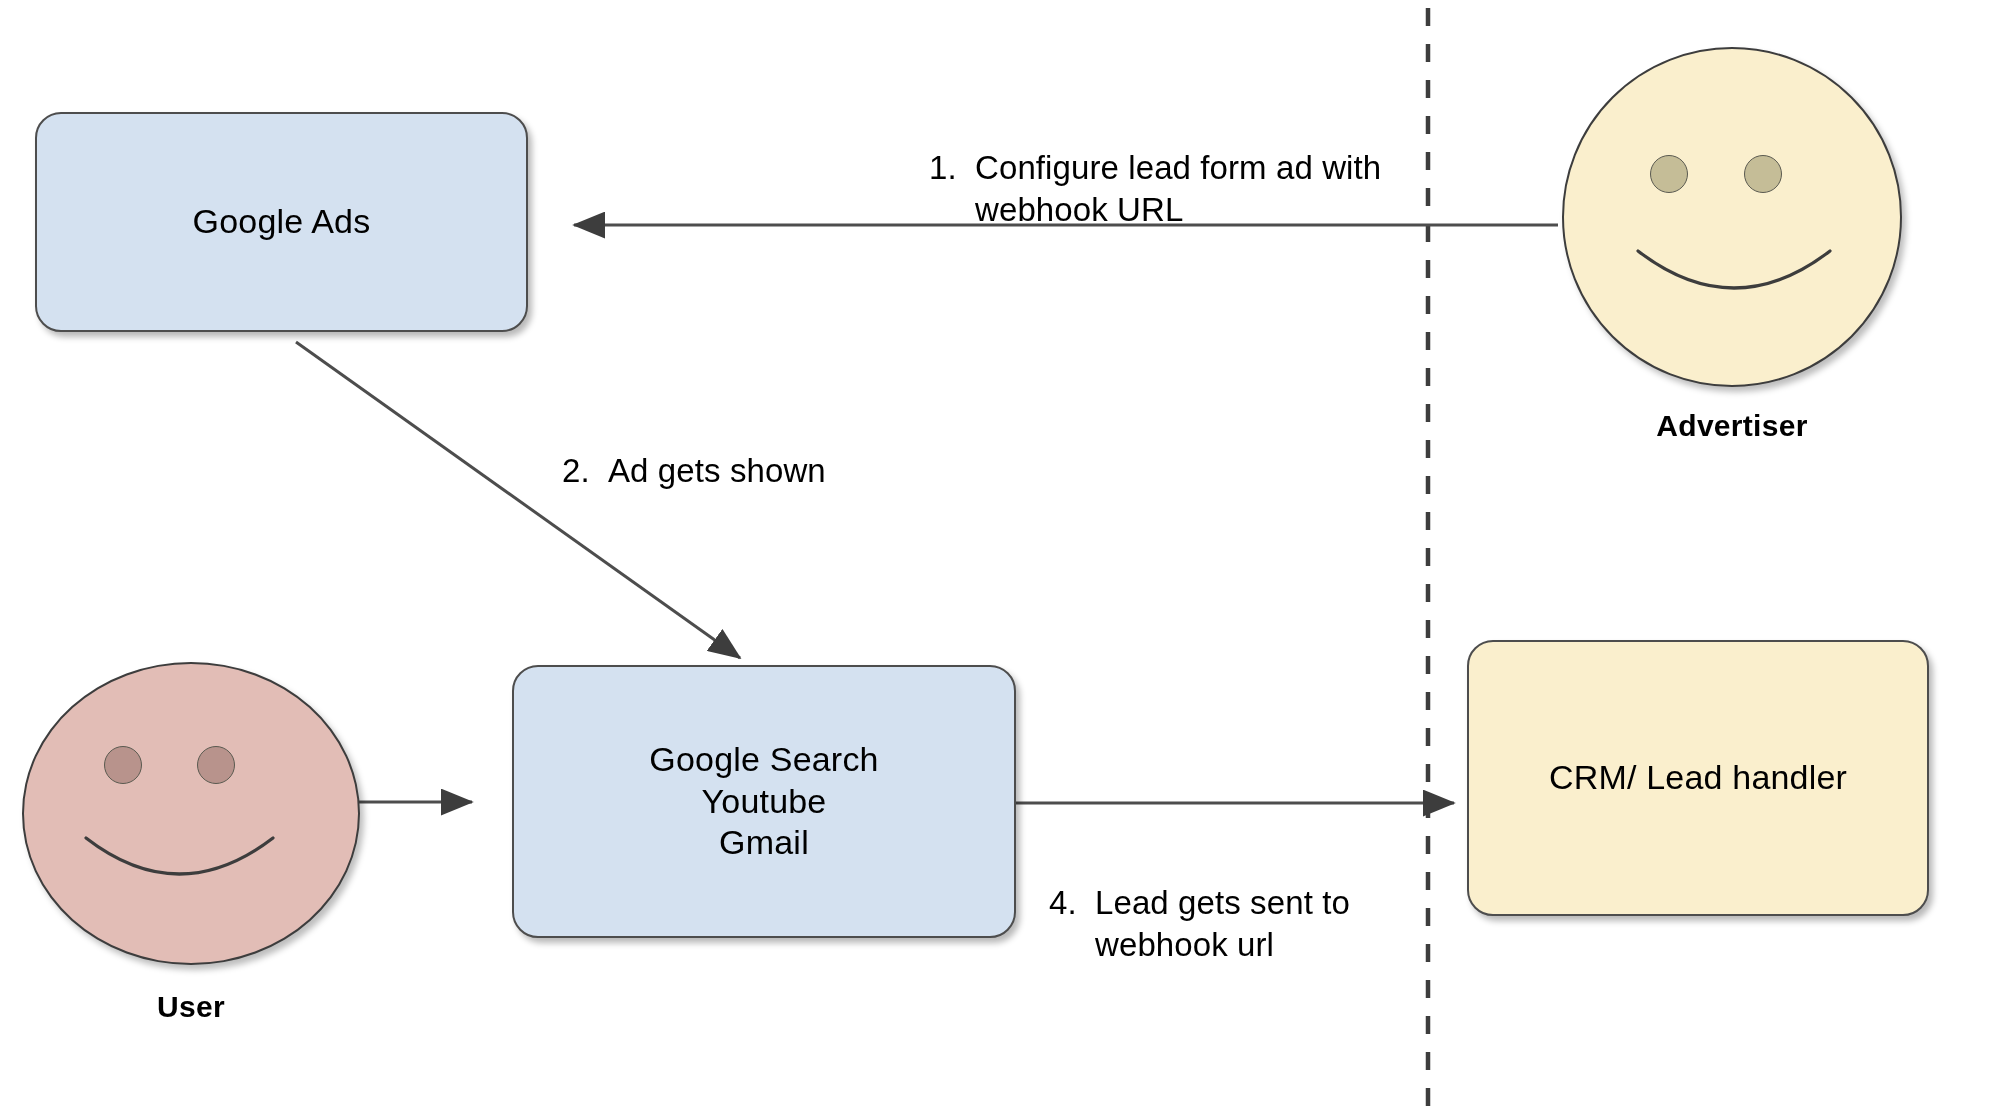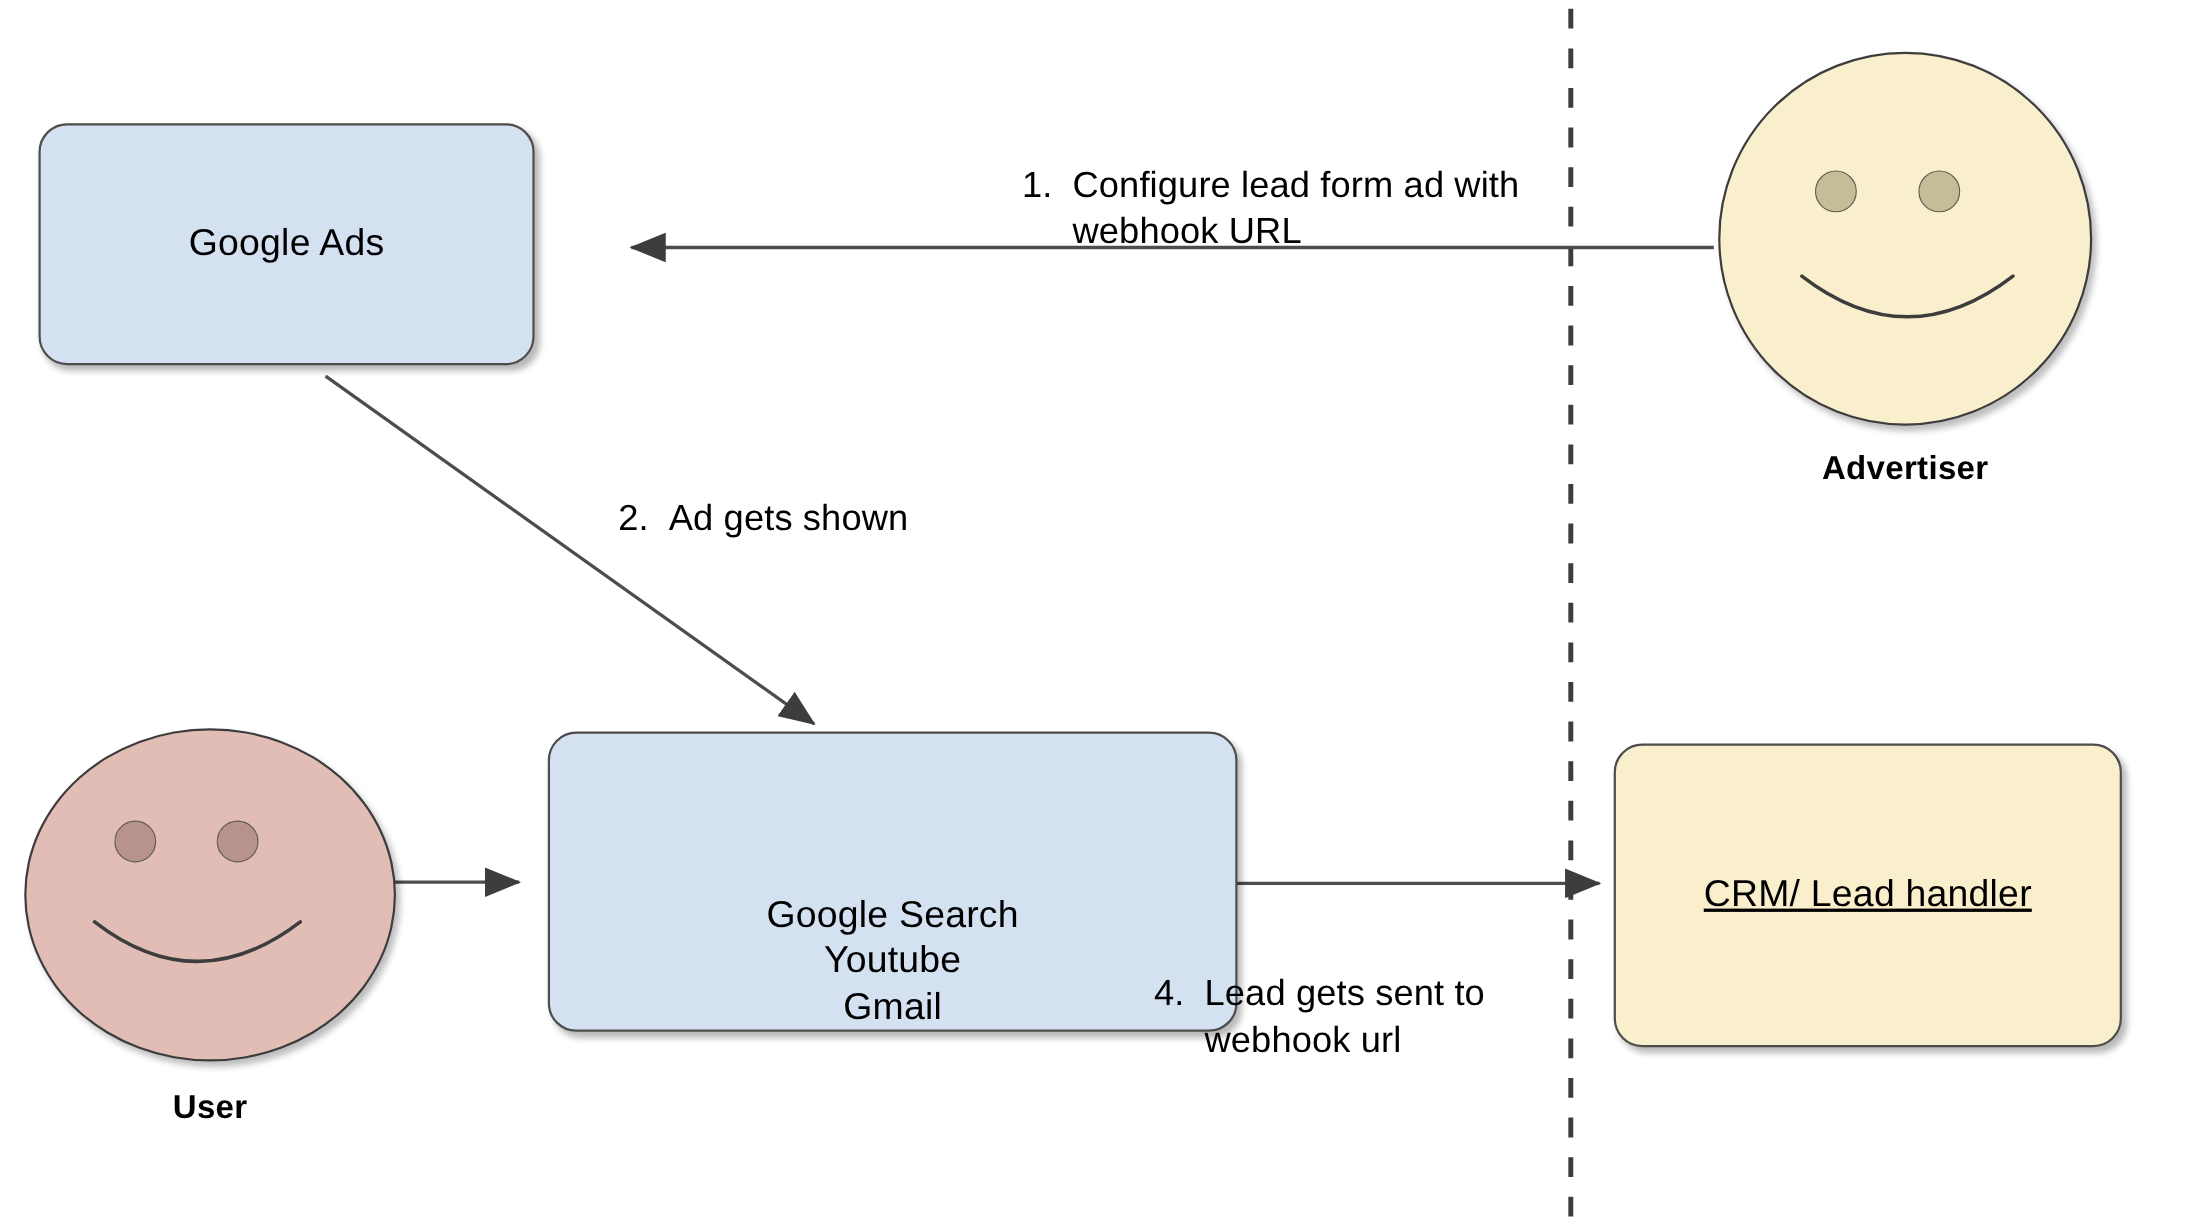--- a/index.html
+++ b/index.html
@@ -38,23 +38,23 @@
     text-align: center;
     color: #000000;
     font-size: 34px;
     line-height: 1.22;
     letter-spacing: 0.2px;
     box-shadow: 4px 5px 6px rgba(0,0,0,0.28);
   }
   .box.blue  { background: #d4e1f0; }
   .box.cream { background: #faefcd; }
 
-  #box-google-ads    { left: 35px;   top: 112px; width: 451px; height: 220px; }
-  #box-google-props  { left: 498px;  top: 665px; width: 627px; height: 273px; align-items: flex-end; }
-  #box-crm           { left: 1467px; top: 676px; width: 462px; height: 276px; text-decoration: underline; }
+  #box-google-ads    { left: 35px;   top: 112px; width: 493px; height: 220px; }
+  #box-google-props  { left: 512px;  top: 665px; width: 504px; height: 273px; }
+  #box-crm           { left: 1467px; top: 640px; width: 462px; height: 276px; }
 
   .box-lines { white-space: pre-line; }
 
   
   .actor {
     position: absolute;
   }
   .face {
     position: absolute;
     left: 0;

